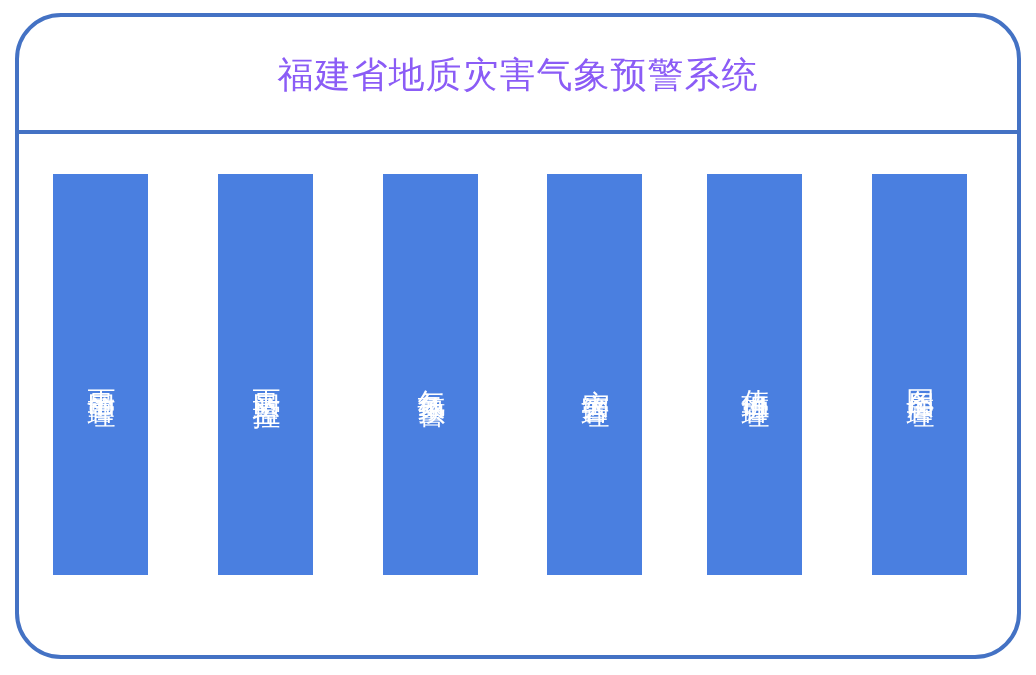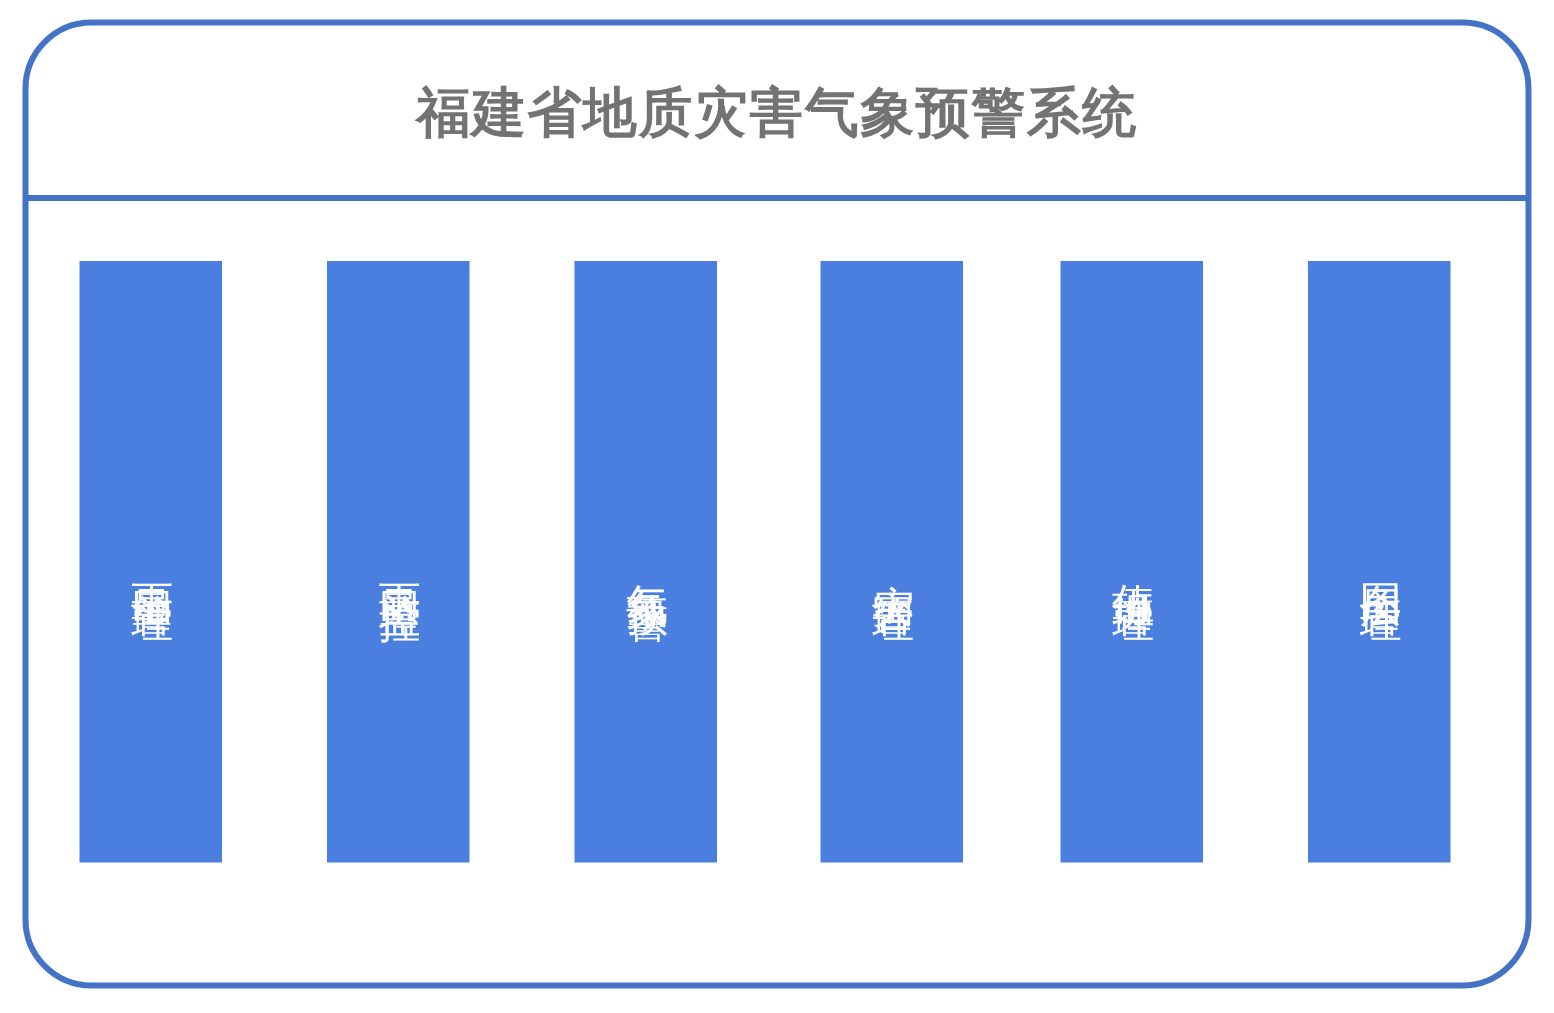--- a/index.html
+++ b/index.html
@@ -40,22 +40,22 @@
     left: 19px;
     top: 17px;
     width: 998px;
     height: 116px;
     display: flex;
     align-items: center;
     justify-content: center;
   }
   .title-text {
     font-size: 36px;
-    font-weight: bold;
-    color: #737373;
+    font-weight: normal;
+    color: #8b5cf6;
     letter-spacing: 1px;
     font-family: "DejaVu Sans", "Liberation Sans", sans-serif;
     white-space: nowrap;
   }
 
   
   .divider {
     position: absolute;
     left: 17px;
     top: 130px;

